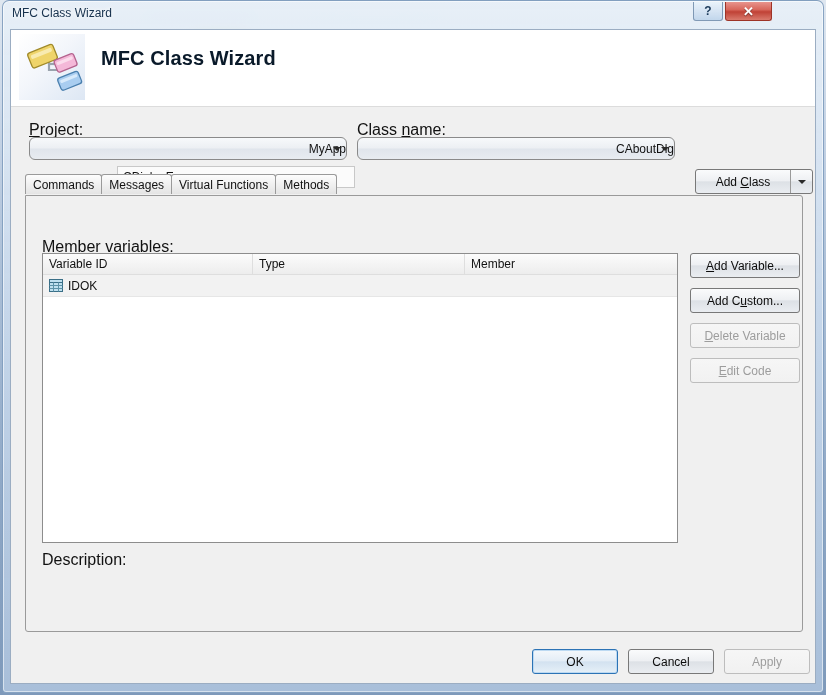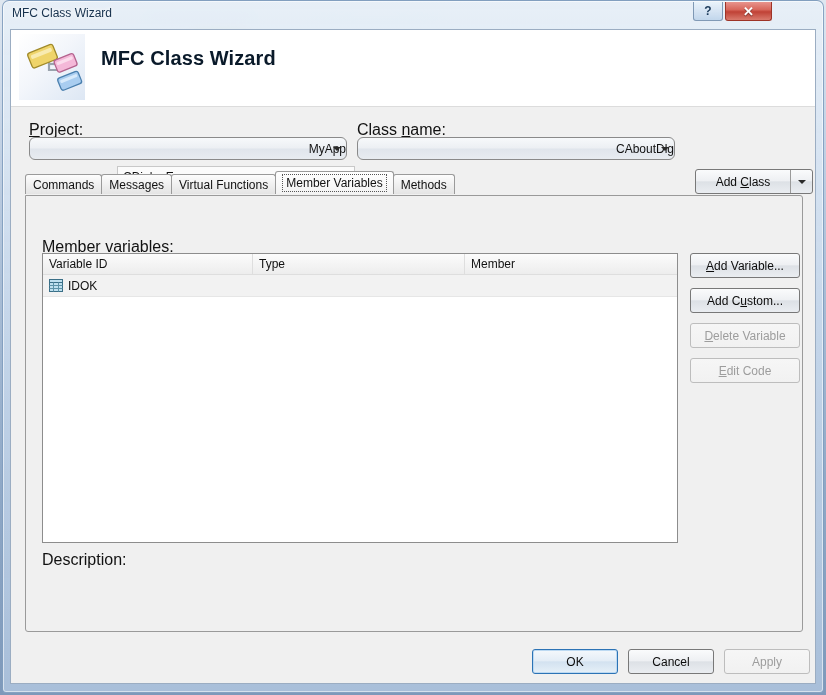--- a/index.html
+++ b/index.html
@@ -400,23 +400,20 @@
     <div id="tabstrip">
       <div class="tab">
         <span>Commands</span>
       </div>
       <div class="tab">
         <span>Messages</span>
       </div>
       <div class="tab">
         <span>Virtual Functions</span>
       </div>
-      <div class="tab selected">
-        <span class="focusbox">Member Variables</span>
-      </div>
       <div class="tab">
         <span>Methods</span>
       </div>
     </div>
 
     <div id="tabpanel">
 
 
       <div class="lbl" style="left:16px;top:42px;">
         <span>Member&nbsp;</span><u>v</u><span>ariables:</span>

